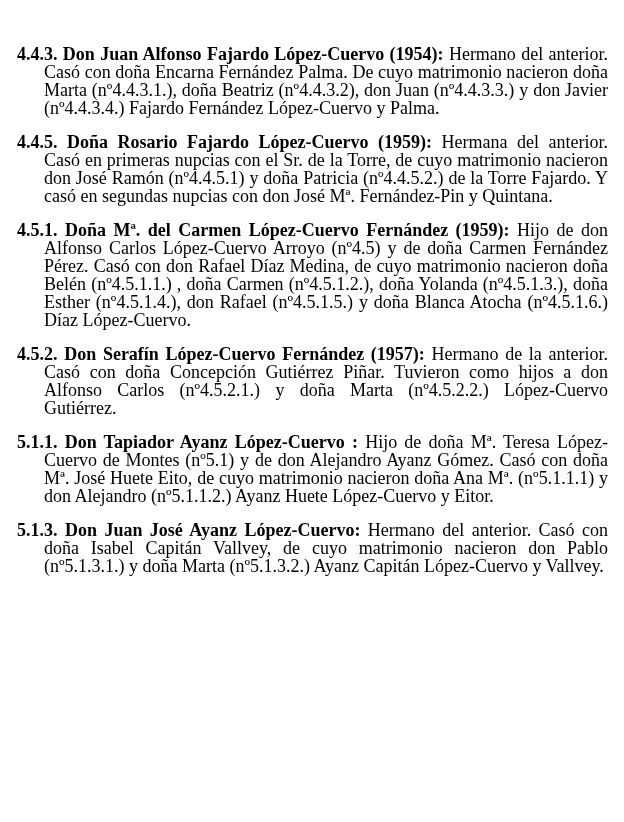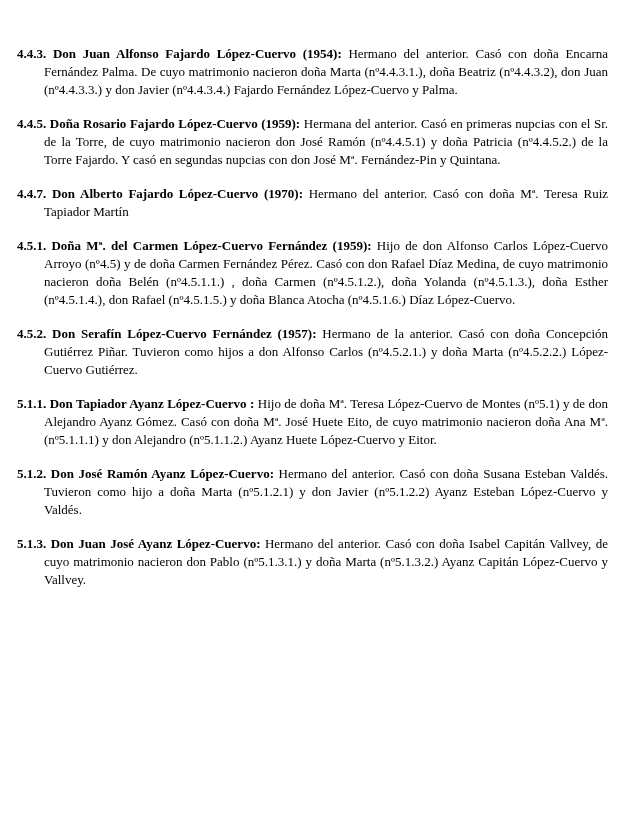--- a/index.html
+++ b/index.html
@@ -10,21 +10,21 @@
     .page {
       width: 624px;
       height: 822px;
       background: #ffffff;
       box-sizing: border-box;
       padding: 45px 16px 0 17px;
       overflow: hidden;
     }
     .entry {
       font-family: "Liberation Serif", "DejaVu Serif", serif;
-      font-size: 13px;
+      font-size: 18px;
       line-height: 18px;
       color: #000000;
       text-align: justify;
       margin: 0 0 16px 0;
       padding-left: 27px;
       text-indent: -27px;
     }
     .entry .num,
     .entry .title {
       font-weight: bold;
@@ -34,25 +34,23 @@
 <body>
 
 <div class="page">
 
   <p class="entry"><span class="num">4.4.3.</span> <span class="title">Don Juan Alfonso Fajardo López-Cuervo (1954):</span> <span class="body">Hermano del anterior. Casó con doña Encarna Fernández Palma. De cuyo matrimonio nacieron doña Marta (nº4.4.3.1.), doña Beatriz (nº4.4.3.2), don Juan (nº4.4.3.3.) y don Javier (nº4.4.3.4.) Fajardo Fernández López-Cuervo y Palma.</span></p>
 
 
   <p class="entry"><span class="num">4.4.5.</span> <span class="title">Doña Rosario Fajardo López-Cuervo (1959):</span> <span class="body">Hermana del anterior. Casó en primeras nupcias con el Sr. de la Torre, de cuyo matrimonio nacieron don José Ramón (nº4.4.5.1) y doña Patricia (nº4.4.5.2.) de la Torre Fajardo. Y casó en segundas nupcias con don José Mª. Fernández-Pin y Quintana.</span></p>
 
 
-  <p class="entry"><span class="num">4.4.7.</span> <span class="title">Don Alberto Fajardo López-Cuervo (1970):</span> <span class="body">Hermano del anterior. Casó con doña Mª. Teresa Ruiz Tapiador Martín</span></p>
 
   <p class="entry"><span class="num">4.5.1.</span> <span class="title">Doña Mª. del Carmen López-Cuervo Fernández (1959):</span> <span class="body">Hijo de don Alfonso Carlos López-Cuervo Arroyo (nº4.5) y de doña Carmen Fernández Pérez. Casó con don Rafael Díaz Medina, de cuyo matrimonio nacieron doña Belén (nº4.5.1.1.) , doña Carmen (nº4.5.1.2.), doña Yolanda (nº4.5.1.3.), doña Esther (nº4.5.1.4.), don Rafael (nº4.5.1.5.) y doña Blanca Atocha (nº4.5.1.6.) Díaz López-Cuervo.</span></p>
 
   <p class="entry"><span class="num">4.5.2.</span> <span class="title">Don Serafín López-Cuervo Fernández (1957):</span> <span class="body">Hermano de la anterior. Casó con doña Concepción Gutiérrez Piñar. Tuvieron como hijos a don Alfonso Carlos (nº4.5.2.1.) y doña Marta (nº4.5.2.2.) López-Cuervo Gutiérrez.</span></p>
 
   <p class="entry"><span class="num">5.1.1.</span> <span class="title">Don Tapiador Ayanz López-Cuervo :</span> <span class="body">Hijo de doña Mª. Teresa López-Cuervo de Montes (nº5.1) y de don Alejandro Ayanz Gómez. Casó con doña Mª. José Huete Eito, de cuyo matrimonio nacieron doña Ana Mª. (nº5.1.1.1) y don Alejandro (nº5.1.1.2.) Ayanz Huete López-Cuervo y Eitor.</span></p>
 
-  <p class="entry"><span class="num">5.1.2.</span> <span class="title">Don José Ramón Ayanz López-Cuervo:</span> <span class="body">Hermano del anterior. Casó con doña Susana Esteban Valdés. Tuvieron como hijo a doña Marta (nº5.1.2.1) y don Javier (nº5.1.2.2) Ayanz Esteban López-Cuervo y Valdés.</span></p>
 
   <p class="entry"><span class="num">5.1.3.</span> <span class="title">Don Juan José Ayanz López-Cuervo:</span> <span class="body">Hermano del anterior. Casó con doña Isabel Capitán Vallvey, de cuyo matrimonio nacieron don Pablo (nº5.1.3.1.) y doña Marta (nº5.1.3.2.) Ayanz Capitán López-Cuervo y Vallvey.</span></p>
 
 </div>
 
 </body></html>

